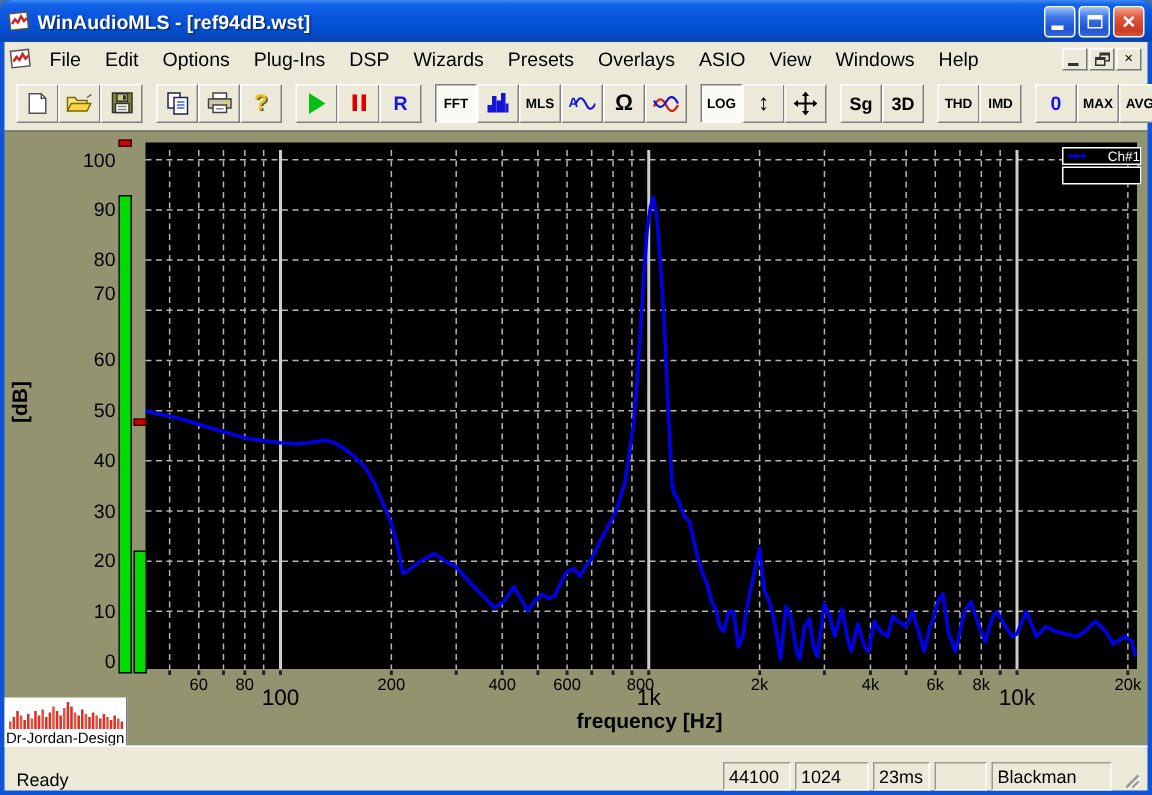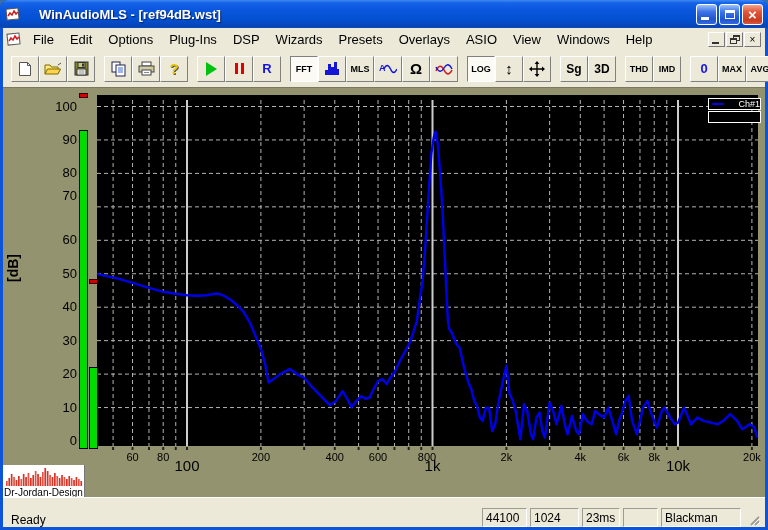--- a/index.html
+++ b/index.html
@@ -6,21 +6,21 @@
   html,body { width:768px; height:530px; overflow:hidden; }
   body { font-family:"Liberation Sans", sans-serif; background:#3a6ea5; }
 
   .window { position:absolute; left:0; top:0; width:768px; height:530px;
     border-radius:8px 8px 0 0; background:#0d54d8; overflow:hidden; }
 
   
   .titlebar { position:absolute; left:0; top:0; width:768px; height:28px;
     background:linear-gradient(180deg,#3f8cf3 0%,#1563e9 10%,#0a57dd 35%,#0350d2 70%,#0843b2 96%,#1050c0 100%);
     border-radius:8px 8px 0 0; display:flex; align-items:center; padding:0 5px; }
-  .titlebar .title { color:#fff; font-weight:bold; font-size:13px; margin-left:18px;
+  .titlebar .title { color:#fff; font-weight:bold; font-size:13px; margin-left:4px;
     text-shadow:1px 1px 1px #0a246a; flex:1; white-space:nowrap; }
   .tb-btn { width:21px; height:21px; border-radius:3px; border:1px solid #fff;
     margin-left:2px; position:relative; color:#fff; text-align:center; }
   .tb-btn.bluish { background:linear-gradient(180deg,#9dc1f9 0%,#3d74e9 35%,#1e55d0 75%,#3868d8 100%); }
   .tb-btn.red    { background:linear-gradient(180deg,#f2a48e 0%,#e1573c 35%,#c93c22 80%,#d6593e 100%); }
   .glyph-min { position:absolute; left:4px; bottom:4px; width:8px; height:3px; background:#fff; }
   .glyph-max { position:absolute; left:5px; top:5px; width:10px; height:9px;
     border:1px solid #fff; border-top:3px solid #fff; }
   .glyph-x { font-size:15px; font-weight:bold; line-height:19px; }
 
@@ -381,20 +381,21 @@
         <div class="xlab-minor" style="left: 577.306px;">4k</div>
         <div class="xlab-minor" style="left: 620.536px;">6k</div>
         <div class="xlab-minor" style="left: 651.209px;">8k</div>
         <div class="xlab-minor" style="left: 748.903px;">20k</div>
         <div class="xlab-dec" style="left: 184px;">100</div>
         <div class="xlab-dec" style="left: 429.5px;">1k</div>
         <div class="xlab-dec" style="left: 675px;">10k</div>
       </div>
 
     <div class="ylabel-db">[dB]</div>
+    <div class="xlabel-freq">frequency [Hz]</div>
 
     <div class="meter" id="meter-left" style="left: 76px; top: 41.915px; height: 319.085px;"></div>
     <div class="meter" id="meter-right" style="left: 86px; top: 279.41px; height: 81.59px;"></div>
     <div class="peak-marker" id="peak-left" style="left: 76px; top: 5.465px;"></div>
     <div class="peak-marker" id="peak-right" style="left: 86px; top: 191.112px;"></div>
 
     <div class="legend-box" style="top:10px;">
       <div class="legend-line" id="legend-line" style="background: rgb(0, 0, 232);"></div>
       <span class="legend-text">Ch#1</span>
     </div>

